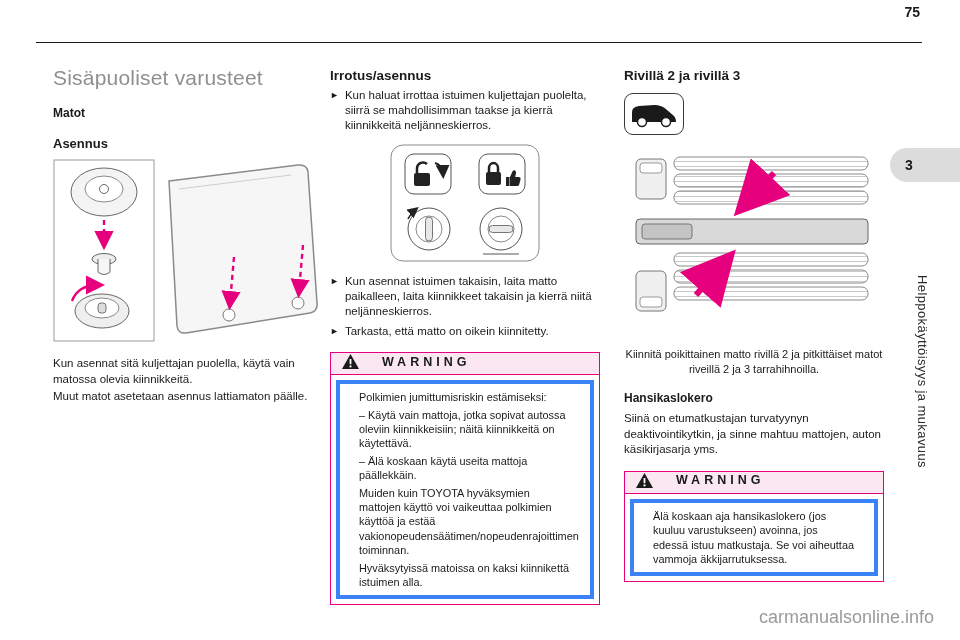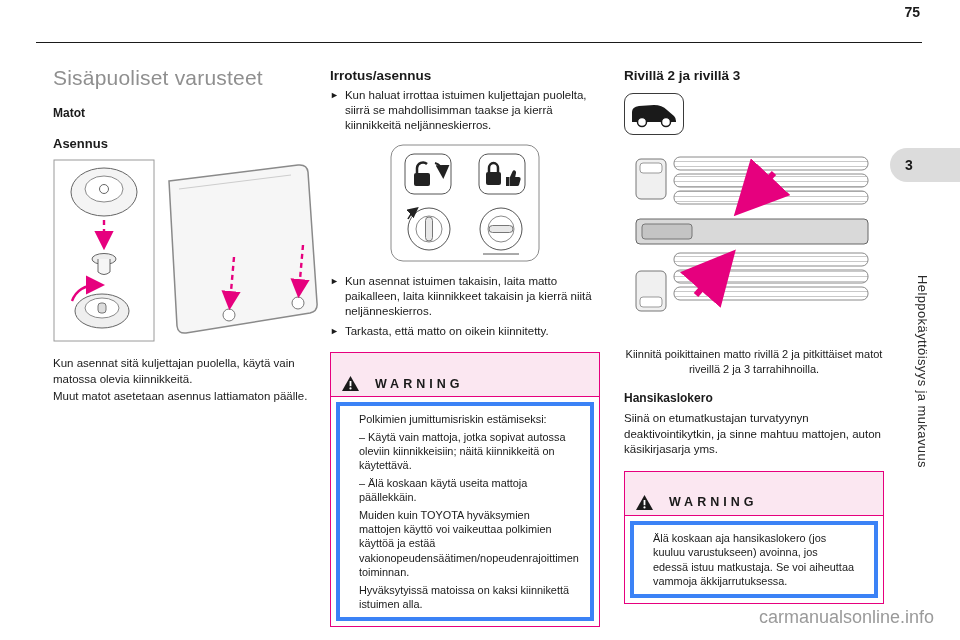--- a/index.html
+++ b/index.html
@@ -27,21 +27,21 @@
   .figure { margin-top:8px; }
   .figure.center { text-align:center; margin:10px 0 8px; }
 
   .bullet { display:flex; gap:6px; font-size:11.5px; line-height:1.32; margin-top:5px; }
   .bullet .mk { font-size:9px; padding-top:2px; flex:0 0 auto; }
 
   .pictobox { margin-top:10px; width:60px; height:42px; border:1.6px solid #3a3a3a; border-radius:9px;
               display:flex; align-items:center; justify-content:center; }
 
   .warning { border:1.2px solid #e6007e; margin-top:13px; background:#fff; }
-  .warning-head { display:flex; align-items:center; gap:15px; padding:22px 10px 4px;
+  .warning-head { display:flex; align-items:center; gap:22px; padding:0 10px 4px;
                   background:#fbe7f1; border-bottom:1px solid #e6007e; }
   .wtitle { font-size:12.5px; font-weight:bold; letter-spacing:4px; color:#1a1a1a; }
   .warning-body { margin:5px; border:4px solid #3b82f6; padding:6px 19px; }
   .warning-body p { font-size:10.9px; line-height:1.32; margin-top:3px; }
   .warning-body p:first-child { margin-top:0; }
 
   .caption { font-size:11px; line-height:1.36; margin-top:12px;text-align:center; }
 
   .chapter-tab { position:absolute; top:148px; right:0; width:70px; height:34px; background:#dcdcdc;
                  border-radius:17px 0 0 17px; display:flex; align-items:center; padding-left:15px;

